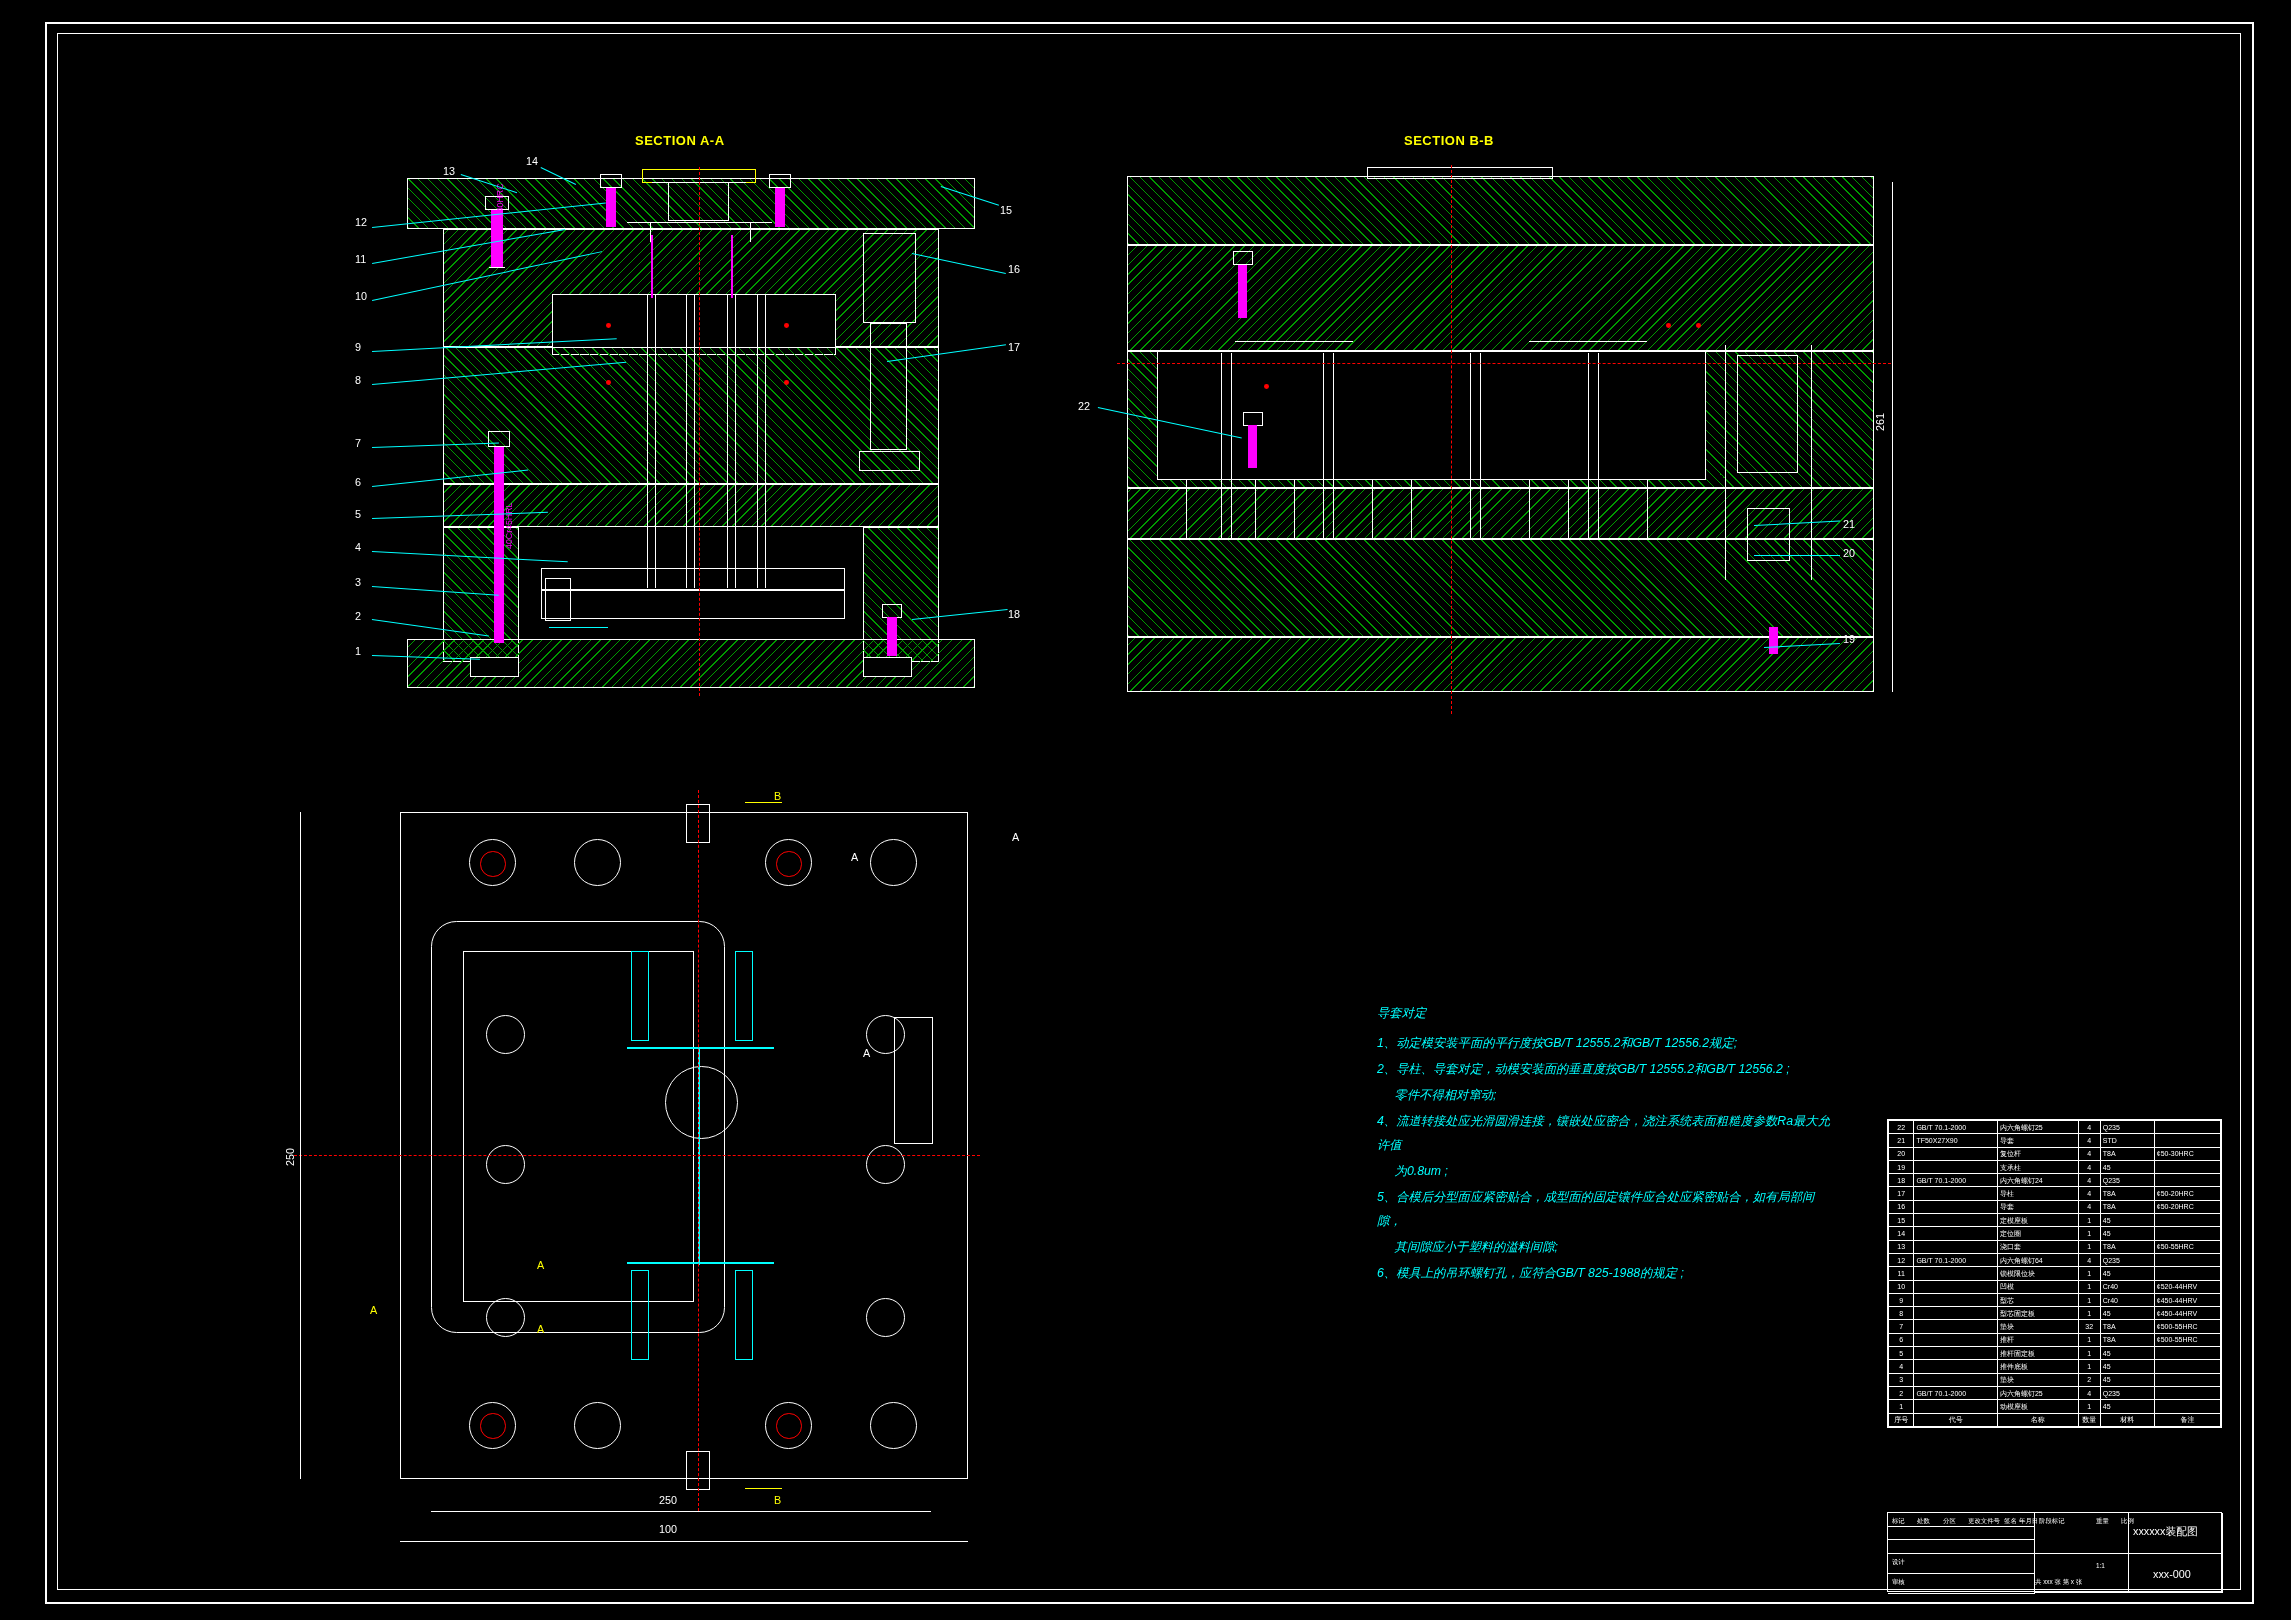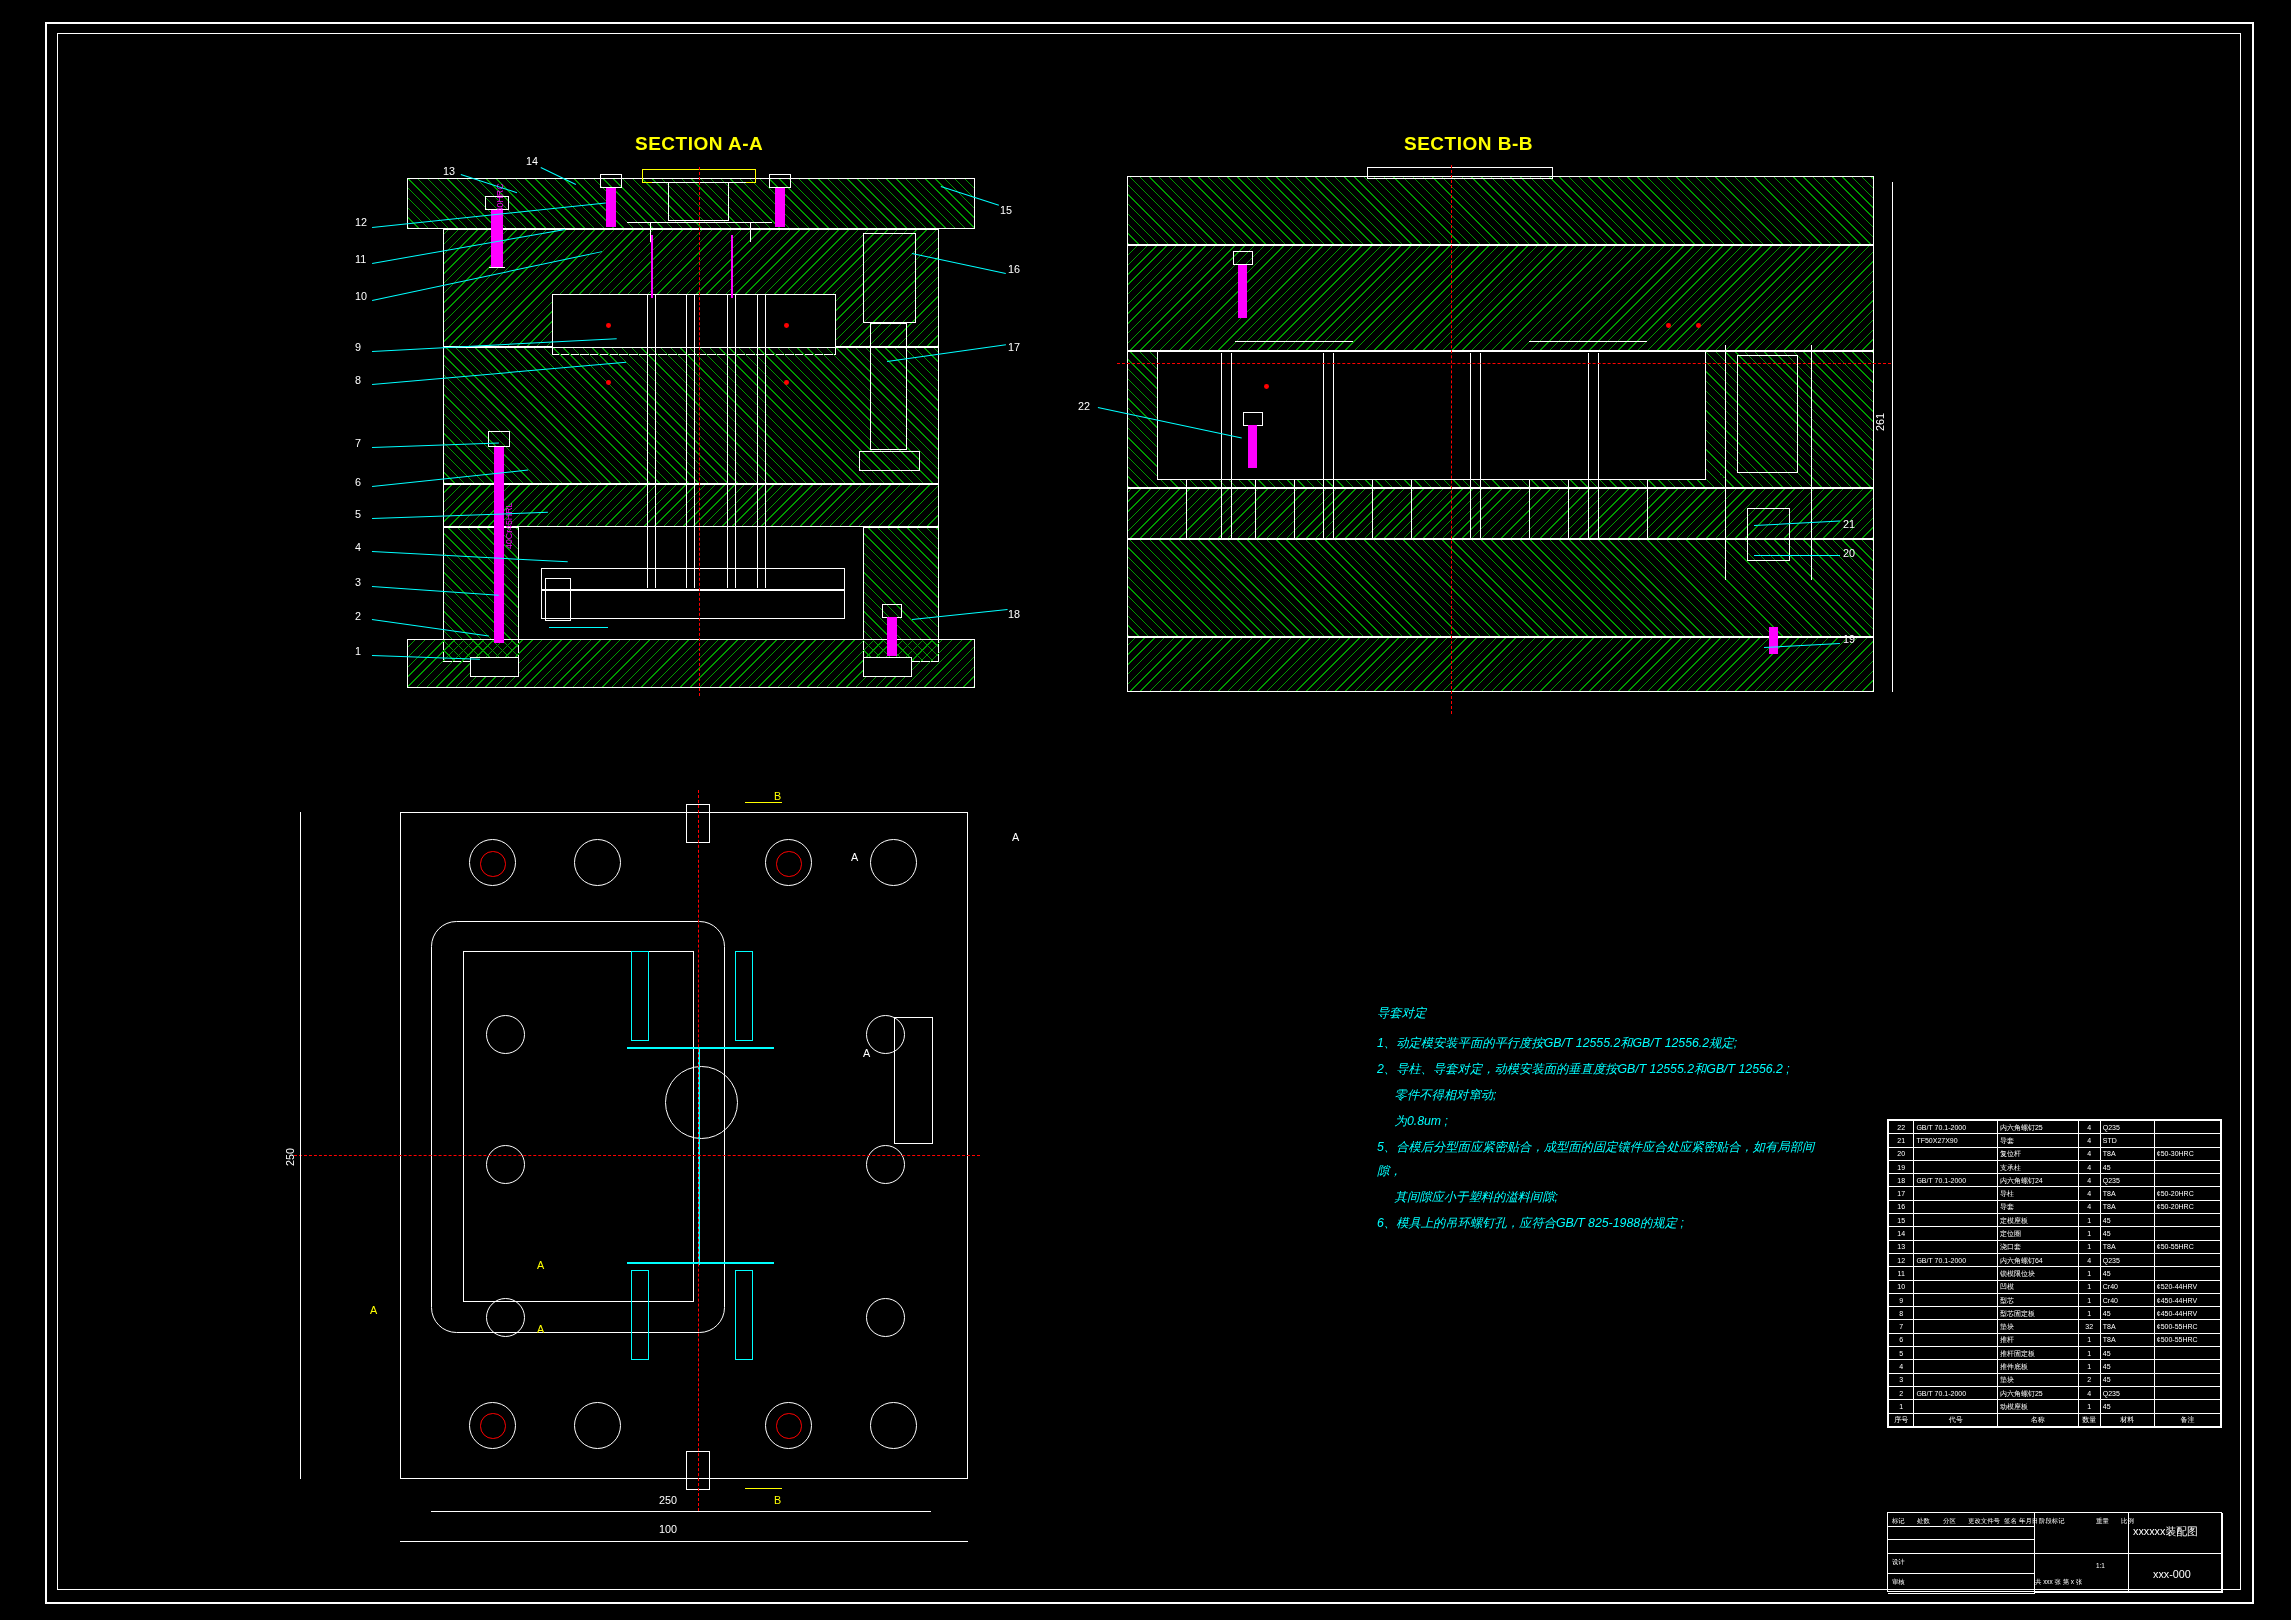--- a/index.html
+++ b/index.html
@@ -7,21 +7,21 @@
        font-family:"Liberation Sans", sans-serif;color:#fff;}
   .sheet{position:absolute;left:0;top:0;width:2292px;height:1620px;background:#000;}
   .border-outer{position:absolute;left:45px;top:21.6px;width:2205px;height:1578px;border:2px solid #fff;}
   .border-inner{position:absolute;left:57px;top:33px;width:2182px;height:1555px;border:1px solid #fff;}
 
   .lbl{position:absolute;white-space:nowrap;font-size:10.8px;color:#fff;}
   .yellow{color:#ffff00;}
   .white{color:#ffffff;}
   .magenta{color:#ff00ff;}
 
-  .title{position:absolute;font-size:19px;font-weight:bold;color:#ffff00;letter-spacing:0.5px;}
+  .title{position:absolute;font-size:13px;font-weight:bold;color:#ffff00;letter-spacing:0.5px;}
 
   
   .ln{position:absolute;background:#fff;}
   .ln-c{position:absolute;background:#00ffff;}
   .ln-r{position:absolute;background:#ff0000;}
   .ln-y{position:absolute;background:#ffff00;}
   .ln-m{position:absolute;background:#ff00ff;}
 
   .box{position:absolute;border:1px solid #fff;box-sizing:border-box;}
   .box-c{position:absolute;border:1px solid #00ffff;box-sizing:border-box;}
@@ -305,20 +305,21 @@
   <div class="ln" style="left:431px;top:1511px;width:500px;height:1px;"></div>
   <div class="lbl white" style="left:659px;top:1494px;">250</div>
   <div class="ln" style="left:400px;top:1541px;width:568px;height:1px;"></div>
   <div class="lbl white" style="left:659px;top:1523px;">100</div>
 
   <div class="notes">
     <p class="nt-title">导套对定</p>
     <p>1、动定模安装平面的平行度按GB/T 12555.2和GB/T 12556.2规定;</p>
     <p>2、导柱、导套对定，动模安装面的垂直度按GB/T 12555.2和GB/T 12556.2 ;</p>
     <p class="ind">零件不得相对窜动;</p>
+    <p>4、流道转接处应光滑圆滑连接，镶嵌处应密合，浇注系统表面粗糙度参数Ra最大允许值</p>
     <p class="ind">为0.8um ;</p>
     <p>5、合模后分型面应紧密贴合，成型面的固定镶件应合处应紧密贴合，如有局部间隙，</p>
     <p class="ind">其间隙应小于塑料的溢料间隙;</p>
     <p>6、模具上的吊环螺钉孔，应符合GB/T 825-1988的规定 ;</p>
   </div>
 
   <div class="bom">
     <table id="bom-table">
       <tbody id="bom-body">
           <tr>

